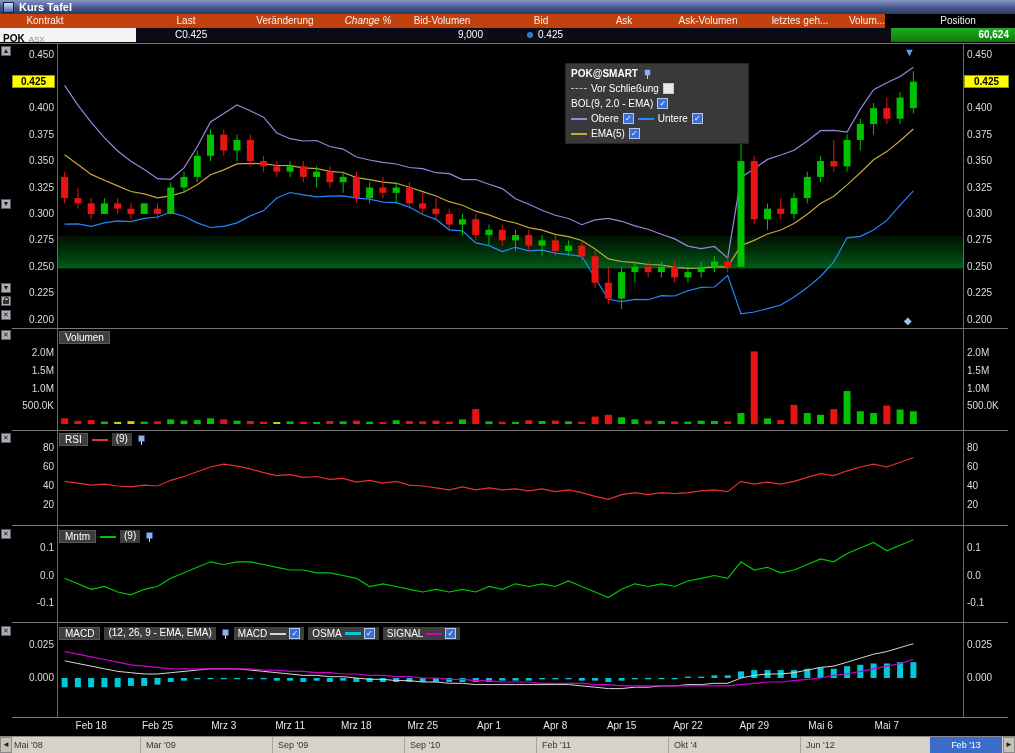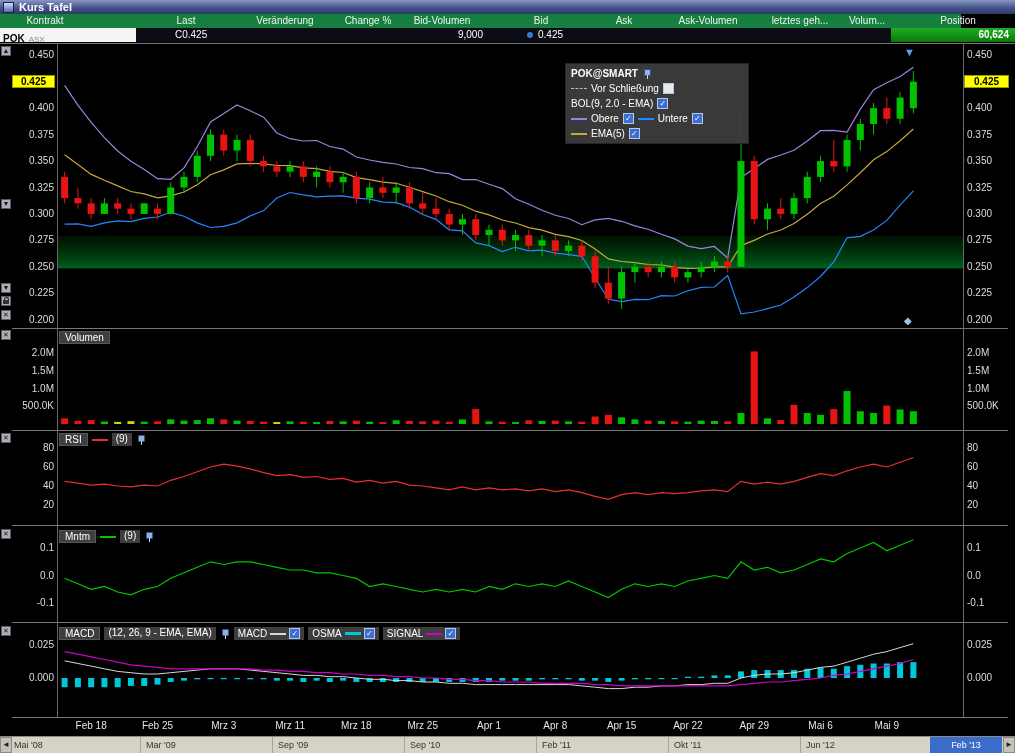--- a/index.html
+++ b/index.html
@@ -6,21 +6,21 @@
   #app{position:relative;width:1015px;height:753px;background:#000;overflow:hidden;
        font-family:"Liberation Sans",sans-serif;color:#fff;}
 
   
   .titlebar{position:absolute;left:0;top:0;width:1015px;height:14px;
     background:linear-gradient(#8898c4,#46548a 55%,#2c3a66);display:flex;align-items:center;z-index:5;}
   .winicon{width:9px;height:9px;margin-left:3px;background:linear-gradient(#cfe0ff,#4a6ab0);border:1px solid #1a2240;}
   .title{margin-left:5px;font-size:11px;font-weight:bold;color:#fff;}
 
   
-  .header-row{position:absolute;left:0;top:14px;width:961px;height:14px;background:#15803d;z-index:5;}
+  .header-row{position:absolute;left:0;top:14px;width:885px;height:14px;background:#c2410c;z-index:5;}
   .hdr{position:absolute;top:1px;transform:translateX(-50%);font-size:10px;color:#f2f2f2;white-space:nowrap;cursor:default;}
   .quote-row{position:absolute;left:0;top:28px;width:1015px;height:14px;background:#0c0c16;z-index:5;}
   .cell-contract{position:absolute;left:0;top:0;width:136px;height:14px;background:#f4f4f4;}
   .sym{font-size:10px;font-weight:bold;color:#000;margin-left:3px;}
   .exch{font-size:8px;color:#8a8a8a;margin-left:4px;}
   .q-last{position:absolute;left:175px;top:1px;font-size:10px;color:#fff;}
   .q-bidvol{position:absolute;left:433px;top:1px;width:50px;text-align:right;font-size:10px;color:#fff;}
   .q-biddot{position:absolute;left:527px;top:4px;width:6px;height:6px;border-radius:50%;background:#2f7fd0;}
   .q-bid{position:absolute;left:538px;top:1px;font-size:10px;color:#fff;}
   .q-pos{position:absolute;right:0;top:0;width:112px;height:14px;background:linear-gradient(#1fae1f,#0a7a0a);
@@ -90,21 +90,21 @@
 
   <div class="titlebar">
     <span class="winicon"></span>
     <span class="title">Kurs Tafel</span>
   </div>
 
   <div class="header-row" id="header-row">
       <div class="hdr" style="left: 45px;">Kontrakt</div>
       <div class="hdr" style="left: 186px;">Last</div>
       <div class="hdr" style="left: 285px;">Veränderung</div>
-      <div class="hdr" style="left: 368px;">Change %</div>
+      <div class="hdr" style="left: 368px; font-style: italic;">Change %</div>
       <div class="hdr" style="left: 442px;">Bid-Volumen</div>
       <div class="hdr" style="left: 541px;">Bid</div>
       <div class="hdr" style="left: 624px;">Ask</div>
       <div class="hdr" style="left: 708px;">Ask-Volumen</div>
       <div class="hdr" style="left: 800px;">letztes geh...</div>
       <div class="hdr" style="left: 867px;">Volum...</div>
       <div class="hdr" style="left: 958px;">Position</div>
     </div>
 
   <div class="quote-row">
@@ -569,37 +569,37 @@
       <div class="xlabel" style="left: 223.769px;">Mrz 3</div>
       <div class="xlabel" style="left: 290.077px;">Mrz 11</div>
       <div class="xlabel" style="left: 356.385px;">Mrz 18</div>
       <div class="xlabel" style="left: 422.692px;">Mrz 25</div>
       <div class="xlabel" style="left: 489px;">Apr 1</div>
       <div class="xlabel" style="left: 555.308px;">Apr 8</div>
       <div class="xlabel" style="left: 621.615px;">Apr 15</div>
       <div class="xlabel" style="left: 687.923px;">Apr 22</div>
       <div class="xlabel" style="left: 754.231px;">Apr 29</div>
       <div class="xlabel" style="left: 820.538px;">Mai 6</div>
-      <div class="xlabel" style="left: 886.846px;">Mai 9</div>
+      <div class="xlabel" style="left: 886.846px;">Mai 7</div>
     </div>
 
   <div class="timeline">
     <div class="tl-arrow left">◄</div>
     <div class="tl-arrow right">►</div>
     <div class="tl-sel">Feb '13</div>
     <div id="tl-labels">
         <div class="tl-label" style="left: 14px;">Mai '08</div>
         <div class="tl-tick" style="left: 140px;"></div>
         <div class="tl-label" style="left: 146px;">Mar '09</div>
         <div class="tl-tick" style="left: 272px;"></div>
         <div class="tl-label" style="left: 278px;">Sep '09</div>
         <div class="tl-tick" style="left: 404px;"></div>
         <div class="tl-label" style="left: 410px;">Sep '10</div>
         <div class="tl-tick" style="left: 536px;"></div>
         <div class="tl-label" style="left: 542px;">Feb '11</div>
         <div class="tl-tick" style="left: 668px;"></div>
-        <div class="tl-label" style="left: 674px;">Okt '11</div>
+        <div class="tl-label" style="left: 674px;">Okt '4</div>
         <div class="tl-tick" style="left: 800px;"></div>
         <div class="tl-label" style="left: 806px;">Jun '12</div>
       </div>
   </div>
 
 </div>
 
 </body></html>

